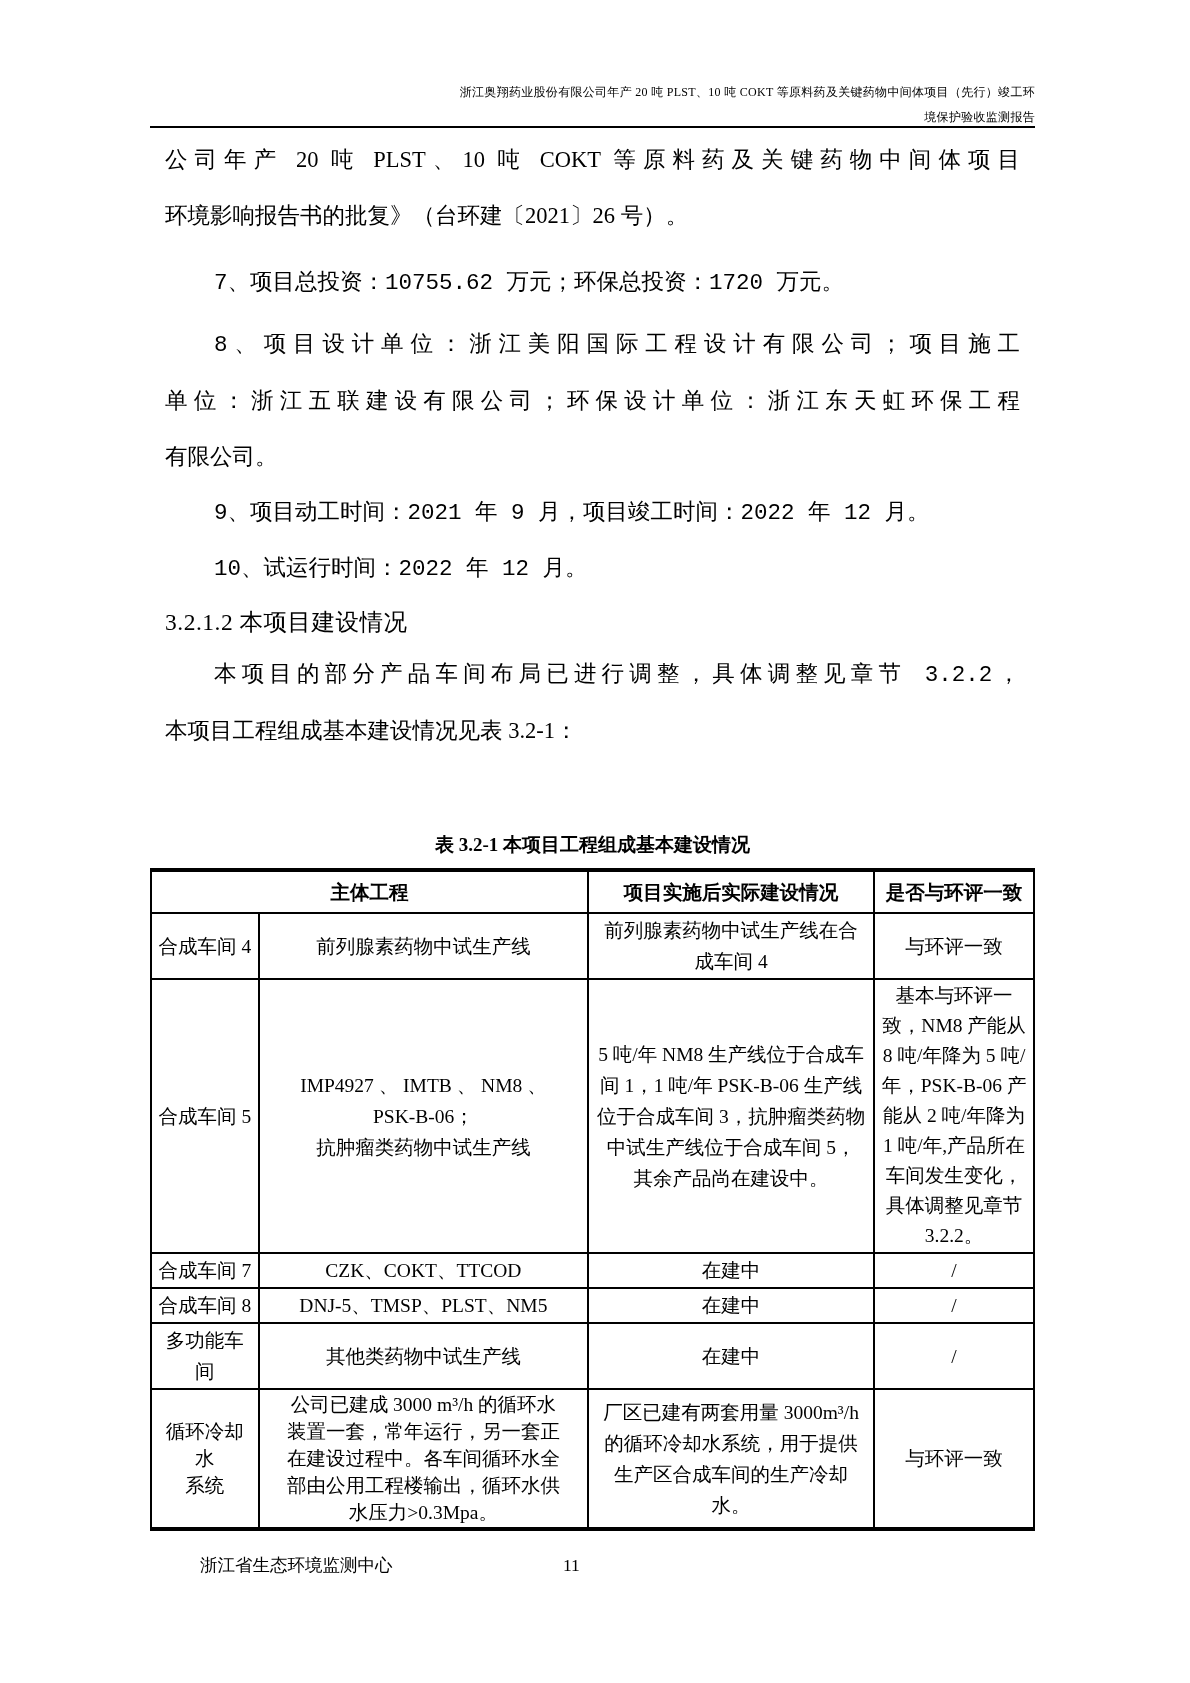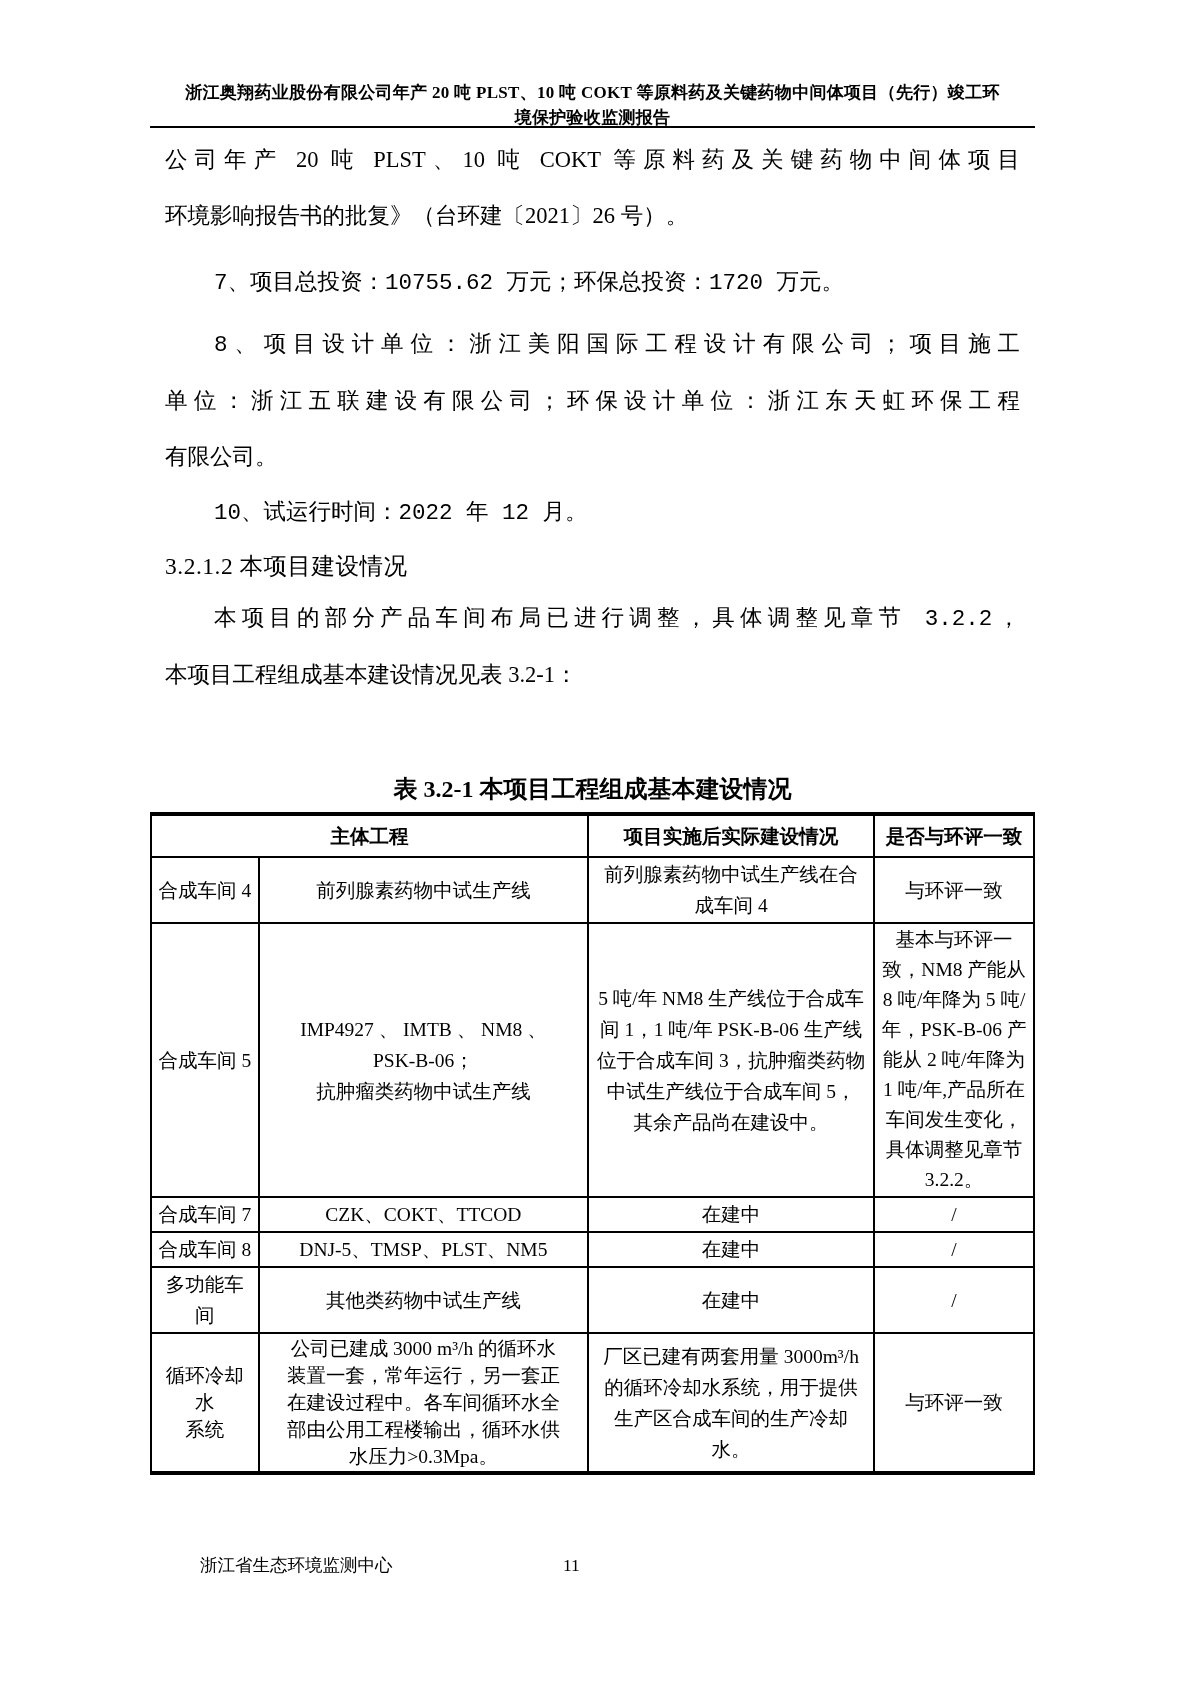--- a/index.html
+++ b/index.html
@@ -4,21 +4,21 @@
 <style>
   html,body{margin:0;padding:0;background:#888;}
   .page{
     position:relative;width:1190px;height:1683px;background:#ffffff;
     font-family:"Liberation Serif","DejaVu Serif",serif;color:#000;
     margin:0 auto;overflow:hidden;
   }
   
   .pagehead{
     position:absolute;top:80px;left:150px;width:885px;
-    text-align:center;font-size:17px;line-height:25px;letter-spacing:.3px;font-weight:bold;
+    text-align:right;font-size:12px;line-height:25px;letter-spacing:.3px;
   }
   .headrule{
     position:absolute;top:126px;left:150px;width:885px;height:0;
     border-top:2px solid #000;
   }
   
   .content{position:absolute;top:132px;left:150px;width:885px;}
   .bl{
     margin:0;padding:0 15px;height:56px;line-height:56px;
     font-size:22.5px;white-space:nowrap;
@@ -27,21 +27,21 @@
   .ind{text-indent:49px;font-family:Liberation Mono, monospace;}
   .m1{margin-top:11px;}
   .m2{margin-top:6px;}
   .heading{
     margin:0;padding:0 15px;height:50px;line-height:50px;
     font-size:23.5px;font-weight:normal;letter-spacing:.5px;
   }
   
   .tbl-title{
     margin-top:66px;height:40px;line-height:40px;text-align:center;
-    font-weight:bold;font-size:24px;
+    font-weight:bold;font-size:19px;
   }
   table.ctable{
     margin-top:3px;width:885px;border-collapse:collapse;table-layout:fixed;
     font-size:19.5px;
     border-top:4px solid #000;border-bottom:4px solid #000;
   }
   .ctable td{
     border:2px solid #000;padding:1px 6px;vertical-align:middle;
     text-align:center;line-height:31px;white-space:pre-line;overflow:hidden;
   }
@@ -74,20 +74,21 @@
   </div>
   <div class="headrule"></div>
 
   <div class="content">
     <p class="bl just">公司年产 20 吨 PLST、10 吨 COKT 等原料药及关键药物中间体项目</p>
     <p class="bl">环境影响报告书的批复》（台环建〔2021〕26 号）。</p>
     <p class="bl ind m1">7、项目总投资：10755.62 万元；环保总投资：1720 万元。</p>
     <p class="bl ind just m2">8、项目设计单位：浙江美阳国际工程设计有限公司；项目施工</p>
     <p class="bl just">单位：浙江五联建设有限公司；环保设计单位：浙江东天虹环保工程</p>
     <p class="bl">有限公司。</p>
+    <p class="bl ind">9、项目动工时间：2021 年 9 月，项目竣工时间：2022 年 12 月。</p>
     <p class="bl ind">10、试运行时间：2022 年 12 月。</p>
     <h3 class="heading">3.2.1.2 本项目建设情况</h3>
     <p class="bl ind just">本项目的部分产品车间布局已进行调整，具体调整见章节 3.2.2，</p>
     <p class="bl">本项目工程组成基本建设情况见表 3.2-1：</p>
 
     <div class="tbl-title">表 3.2-1 本项目工程组成基本建设情况</div>
 
     <table class="ctable">
       <colgroup>
         <col style="width:12.2%">

